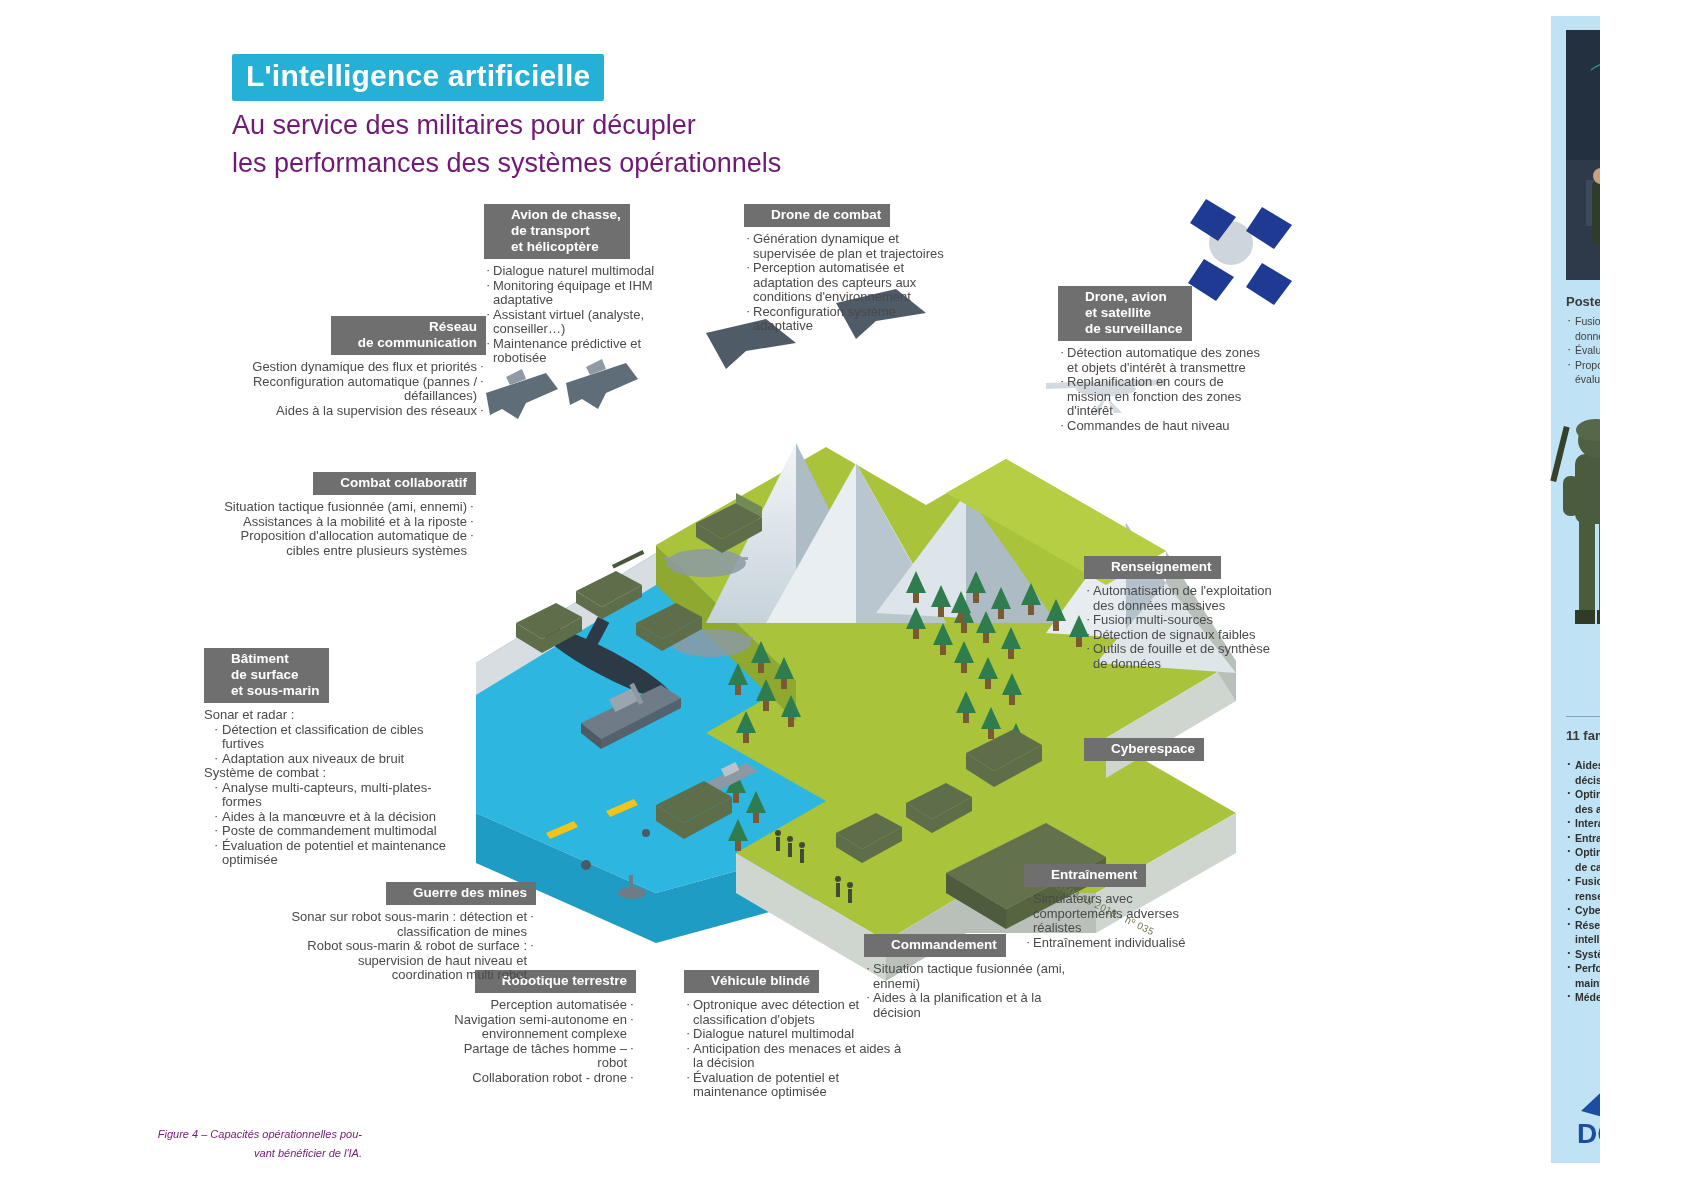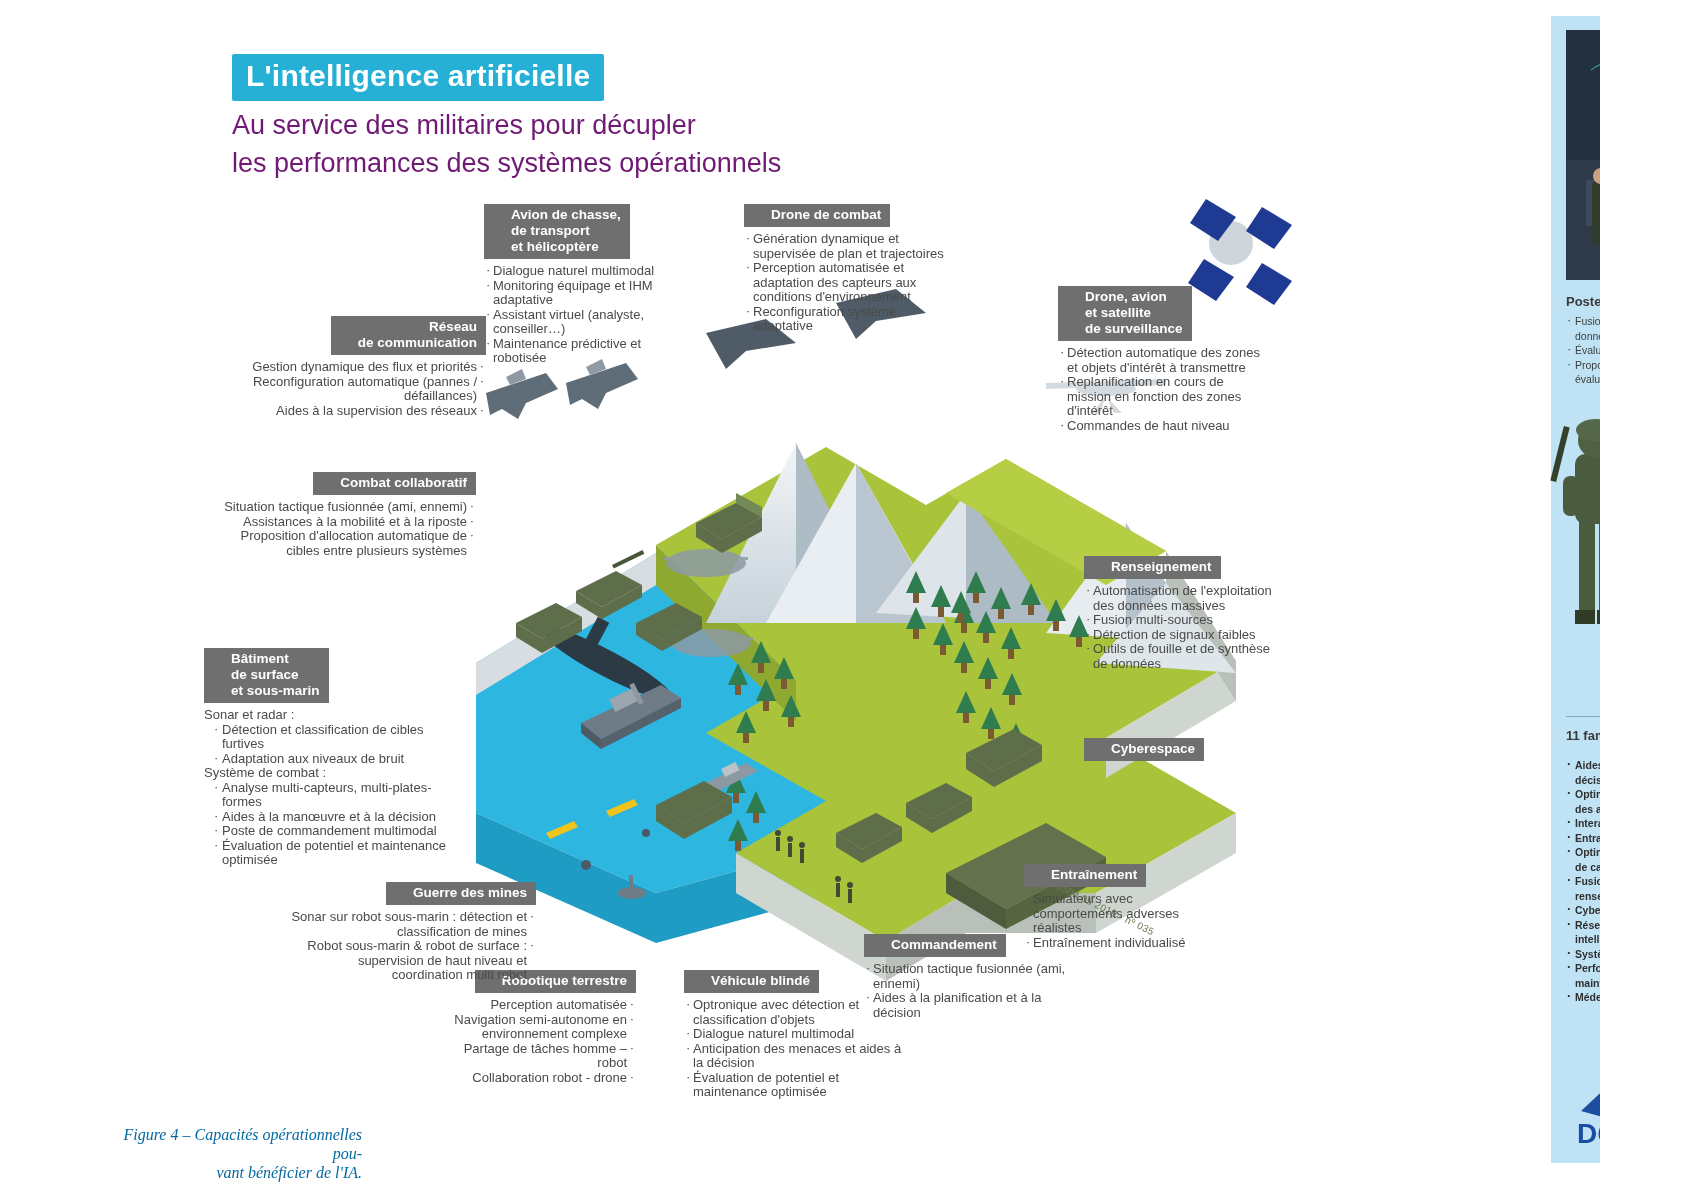--- a/index.html
+++ b/index.html
@@ -153,25 +153,25 @@
 
   
   #dga-logo { position: absolute; left: 22px; bottom: 22px; width: 76px; height: 74px; }
 
   
   #caption {
     position: absolute;
     left: 112px; top: 1125px;
     width: 250px;
     text-align: right;
-    font-family: Liberation Serif, serif;
+    font-family: Liberation Sans, sans-serif;
     font-style: italic;
-    font-size: 16px;
+    font-size: 11px;
     line-height: 19px;
-    color: #0369a1;
+    color: #701a75;
   }
 
   .vertcode {
     position: absolute;
     font-size: 10px;
     color: #6a7a52;
     transform: rotate(26deg);
     transform-origin: left top;
     letter-spacing: .4px;
   }

